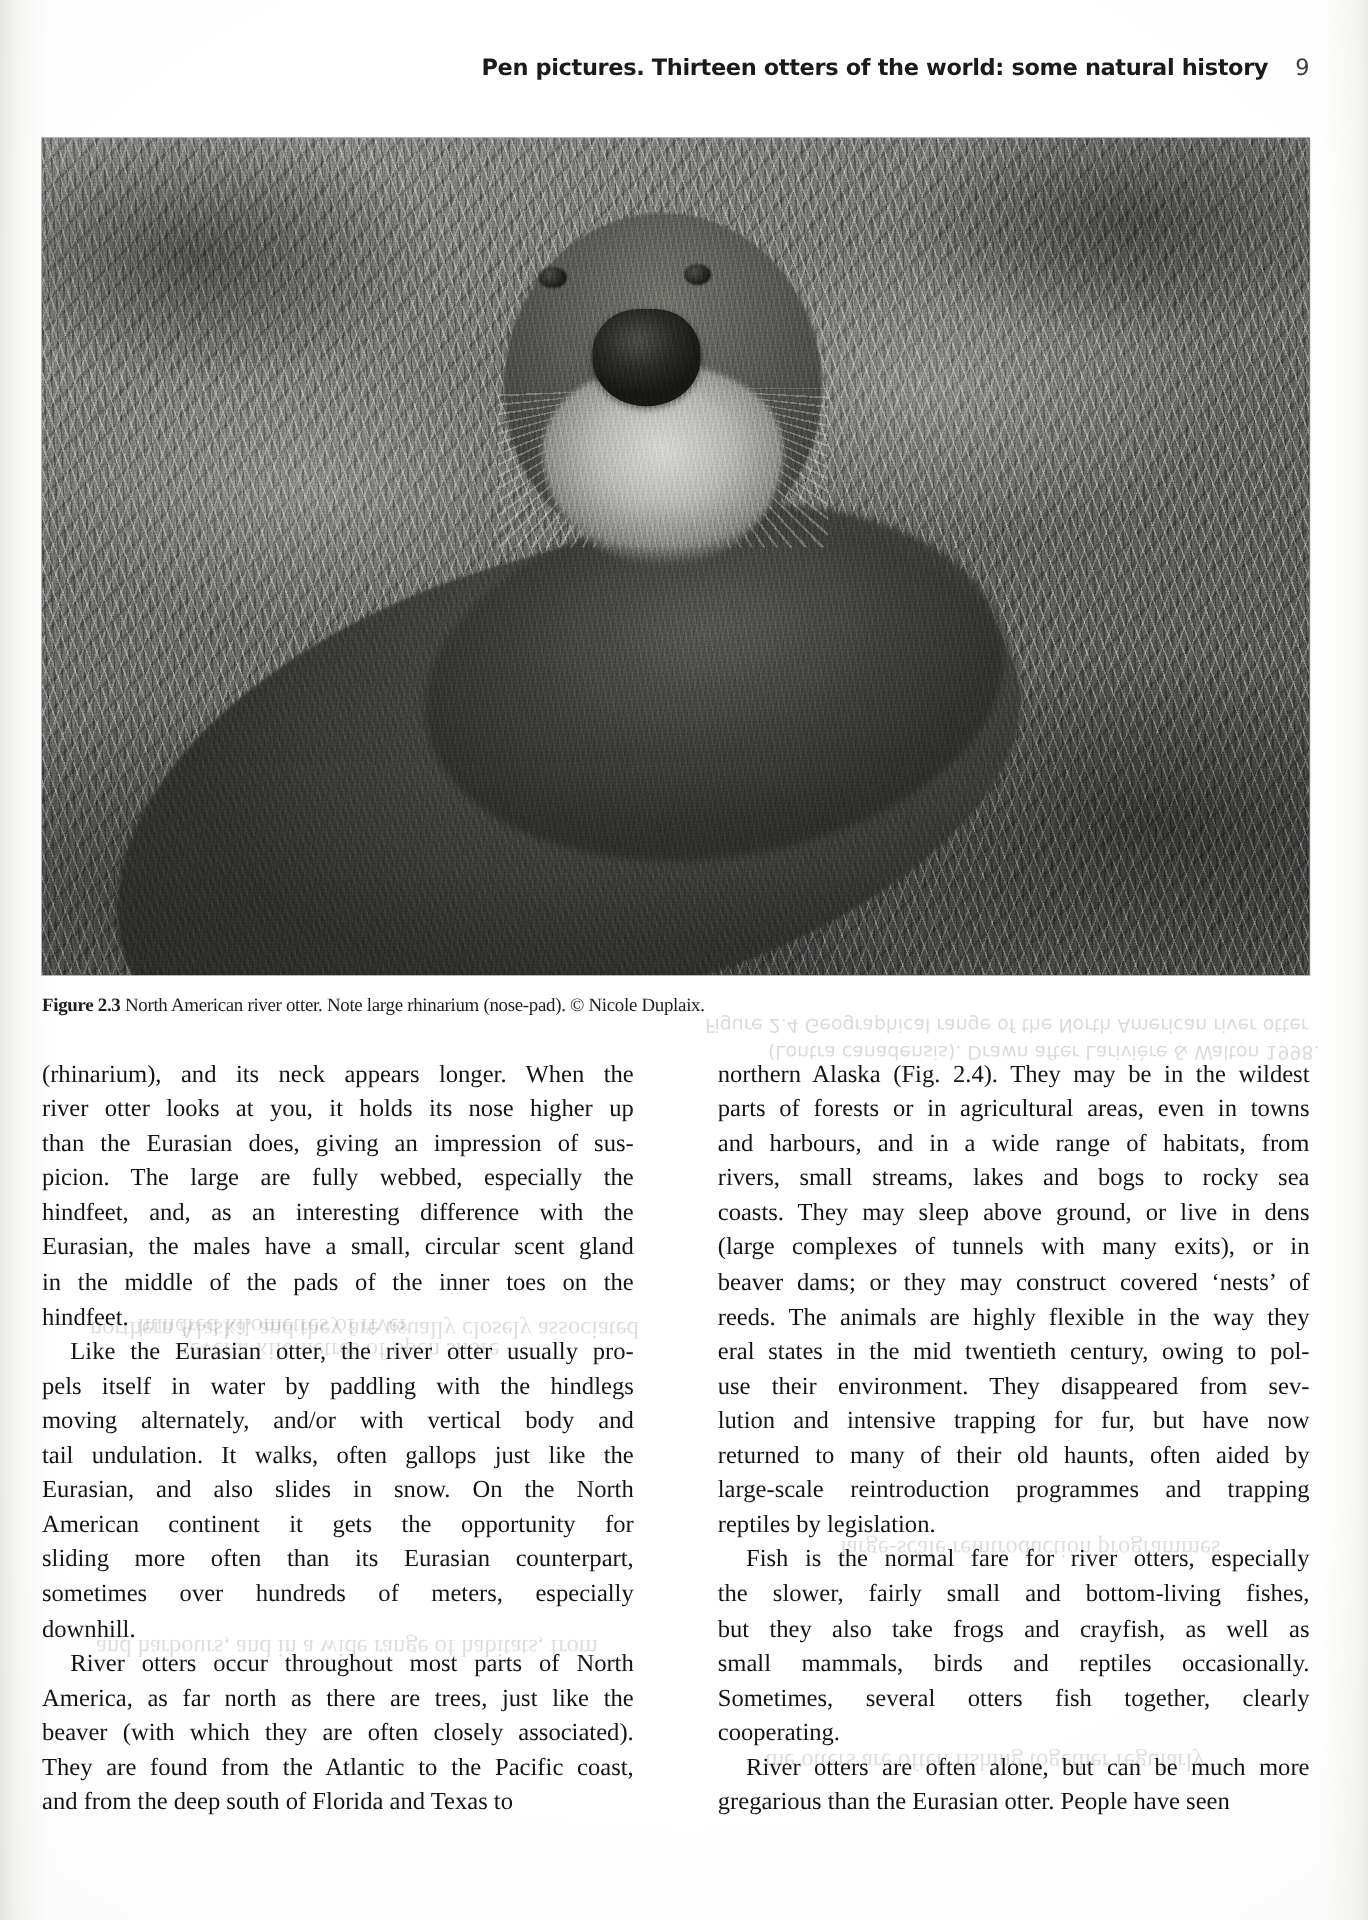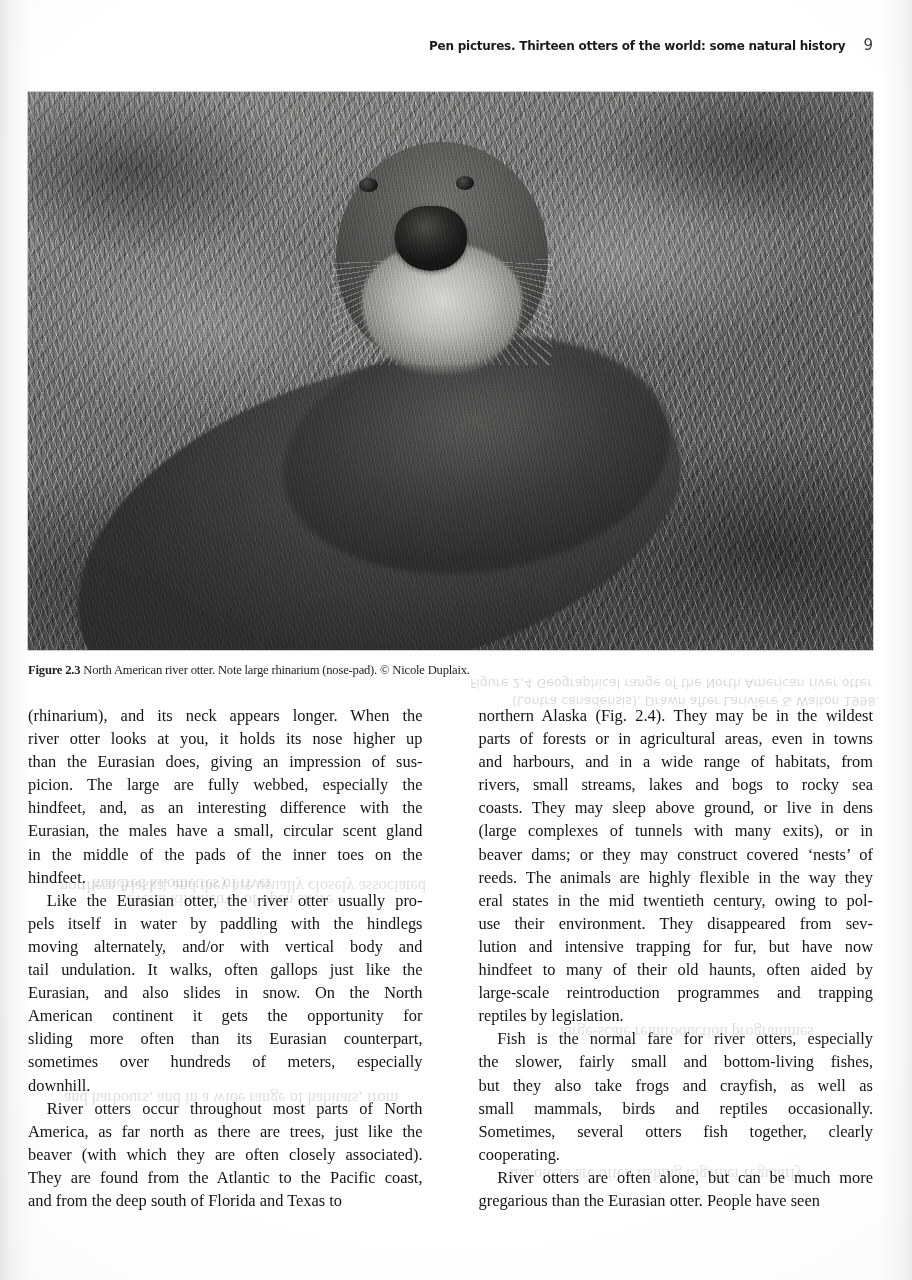--- a/index.html
+++ b/index.html
@@ -33,21 +33,21 @@
     width: 845px;
     height: 22px;
     display: flex;
     align-items: baseline;
     justify-content: flex-end;
     gap: 18px;
   }
   #runhead .rh-title {
     font-family: "DejaVu Sans", sans-serif;
     font-weight: 700;
-    font-size: 12px;
+    font-size: 15px;
     letter-spacing: -0.25px;
     color: #1b1b1b;
     white-space: nowrap;
   }
   #runhead .rh-folio {
     font-family: "DejaVu Sans", sans-serif;
     font-weight: 400;
     font-size: 15px;
     color: #3a3a3a;
   }
@@ -329,21 +329,21 @@
           <span class="jline">parts of forests or in agricultural areas, even in towns</span>
           <span class="jline">and harbours, and in a wide range of habitats, from</span>
           <span class="jline">rivers, small streams, lakes and bogs to rocky sea</span>
           <span class="jline">coasts. They may sleep above ground, or live in dens</span>
           <span class="jline">(large complexes of tunnels with many exits), or in</span>
           <span class="jline">beaver dams; or they may construct covered ‘nests’ of</span>
           <span class="jline">reeds. The animals are highly flexible in the way they</span>
           <span class="jline">eral states in the mid twentieth century, owing to pol-</span>
           <span class="jline">use their environment. They disappeared from sev-</span>
           <span class="jline">lution and intensive trapping for fur, but have now</span>
-          <span class="jline">hindfeet to many of their old haunts, often aided by</span>
+          <span class="jline">returned to many of their old haunts, often aided by</span>
           <span class="jline">large-scale reintroduction programmes and trapping</span>
           <span class="jline last">reptiles by legislation.</span>
         </p>
         <p>
           <span class="jline ind">Fish is the normal fare for river otters, especially</span>
           <span class="jline">the slower, fairly small and bottom-living fishes,</span>
           <span class="jline">but they also take frogs and crayfish, as well as</span>
           <span class="jline">small mammals, birds and reptiles occasionally.</span>
           <span class="jline">Sometimes, several otters fish together, clearly</span>
           <span class="jline last">cooperating.</span>

